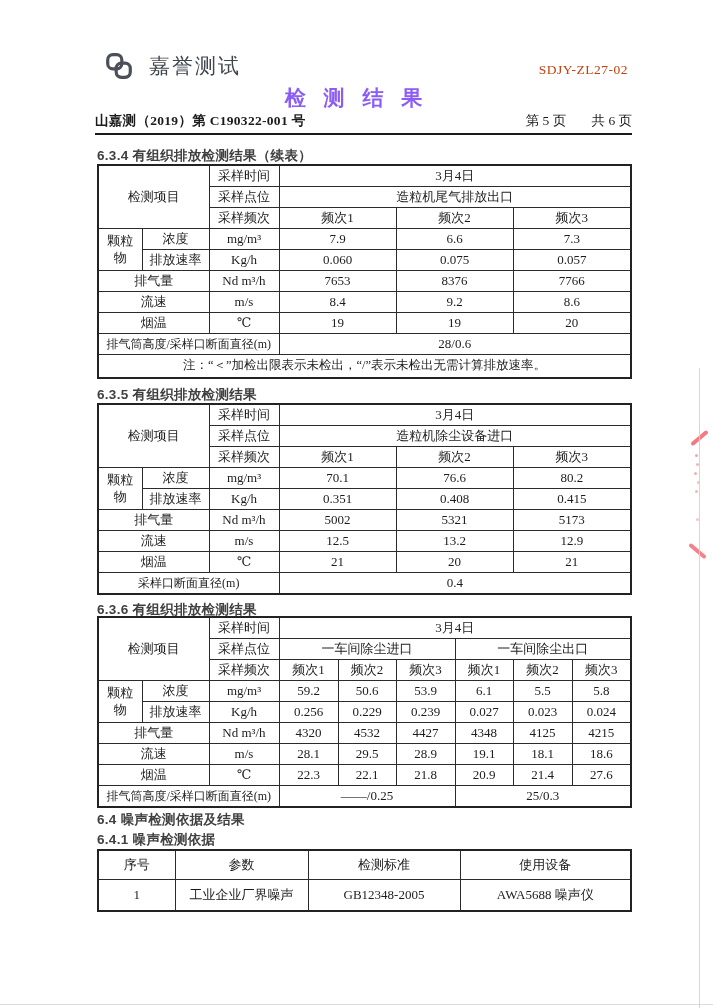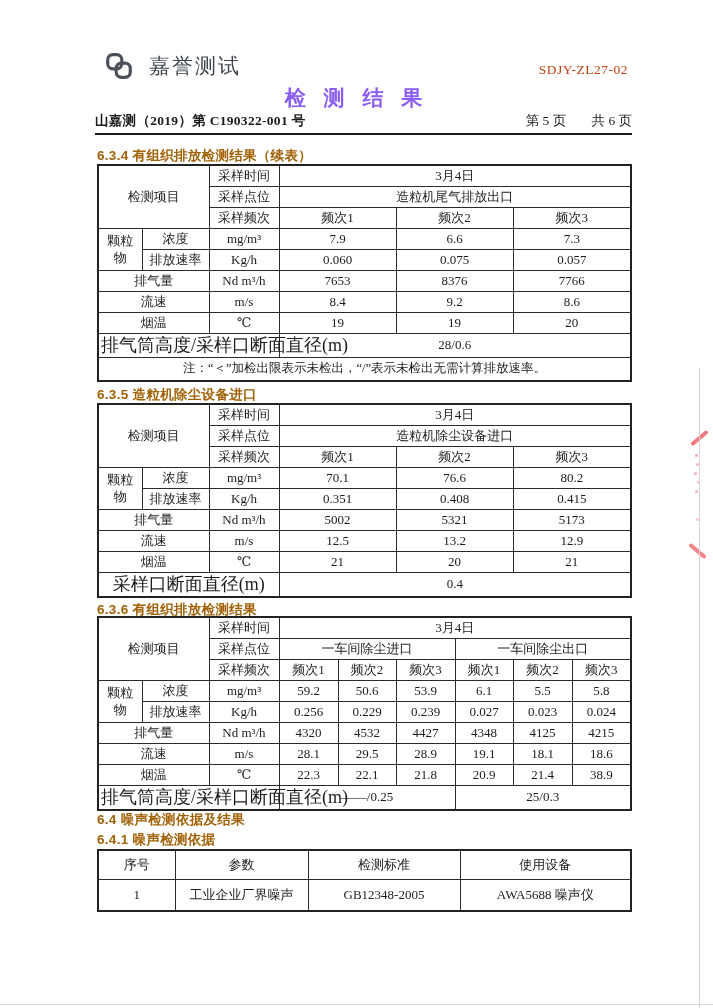--- a/index.html
+++ b/index.html
@@ -15,29 +15,29 @@
              font-weight:bold;letter-spacing:6px;color:#8b5cf6;
              font-family:"Liberation Sans","DejaVu Sans",sans-serif;}
   .ref-row{position:absolute;left:95px;top:112px;width:537px;display:flex;
            justify-content:space-between;align-items:baseline;font-size:13.5px;}
   .ref-no{font-weight:bold;letter-spacing:.3px;}
   .page-info span{font-weight:500;}
   .page-info .gap{margin-left:22px;}
   .header-rule{position:absolute;left:95px;top:133px;width:537px;height:2px;background:#191919;}
 
   
-  .sec{position:absolute;left:97px;font-size:13.5px;font-weight:bold;color:#a16207;
+  .sec{position:absolute;left:97px;font-size:13.5px;font-weight:bold;color:#404040;
        font-family:"Liberation Sans","DejaVu Sans",sans-serif;letter-spacing:.3px;}
 
   
   table{border-collapse:collapse;table-layout:fixed;position:absolute;left:97px;
         border:2px solid #222;}
   td{border:1px solid #2b2b2b;text-align:center;vertical-align:middle;
      font-size:13px;height:20px;padding:0 2px;word-break:break-all;line-height:1.25;}
-  td.small{font-size:18px;white-space:nowrap;word-break:keep-all;}
+  td.small{font-size:12px;white-space:nowrap;word-break:keep-all;}
   td.note{font-size:12.5px;height:22px;white-space:nowrap;word-break:keep-all;}
   .w533{width:533px;}
 
   
   .t-noise td{height:28px;font-size:13px;}
   .t-noise tr.data td{height:30px;}
 
   
   .edge-right{position:absolute;left:699px;top:368px;width:1px;height:640px;background:#d6d6d6;}
   .edge-bottom{position:absolute;left:0;top:1004px;width:713px;height:1px;background:#d2d2d2;opacity:.8;}
@@ -142,21 +142,21 @@
     <tr>
       <td colspan="3" class="small">排气筒高度/采样口断面直径(m)</td>
       <td colspan="3">28/0.6</td>
     </tr>
     <tr>
       <td colspan="6" class="note">注：“＜”加检出限表示未检出，“/”表示未检出无需计算排放速率。</td>
     </tr>
   </tbody>
     </table>
 
-  <div class="sec" style="top:386px">6.3.5 造粒机除尘设备进口</div>
+  <div class="sec" style="top:386px">6.3.5 有组织排放检测结果</div>
   <table class="w533" style="top:403px">
     <colgroup>
         <col style="width:44px">
         <col style="width:67px">
         <col style="width:70px">
       <col style="width:117px">
         <col style="width:117px">
         <col style="width:118px">
       </colgroup>
     <tbody>
@@ -293,21 +293,21 @@
       <td>18.6</td>
     </tr>
     <tr>
       <td colspan="2">烟温</td>
       <td>℃</td>
       <td>22.3</td>
       <td>22.1</td>
       <td>21.8</td>
       <td>20.9</td>
       <td>21.4</td>
-      <td>38.9</td>
+      <td>27.6</td>
     </tr>
     <tr>
       <td colspan="3" class="small">排气筒高度/采样口断面直径(m)</td>
       <td colspan="3">——/0.25</td>
       <td colspan="3">25/0.3</td>
     </tr>
   </tbody>
     </table>
 
   <div class="sec" style="top:811px">6.4 噪声检测依据及结果</div>

